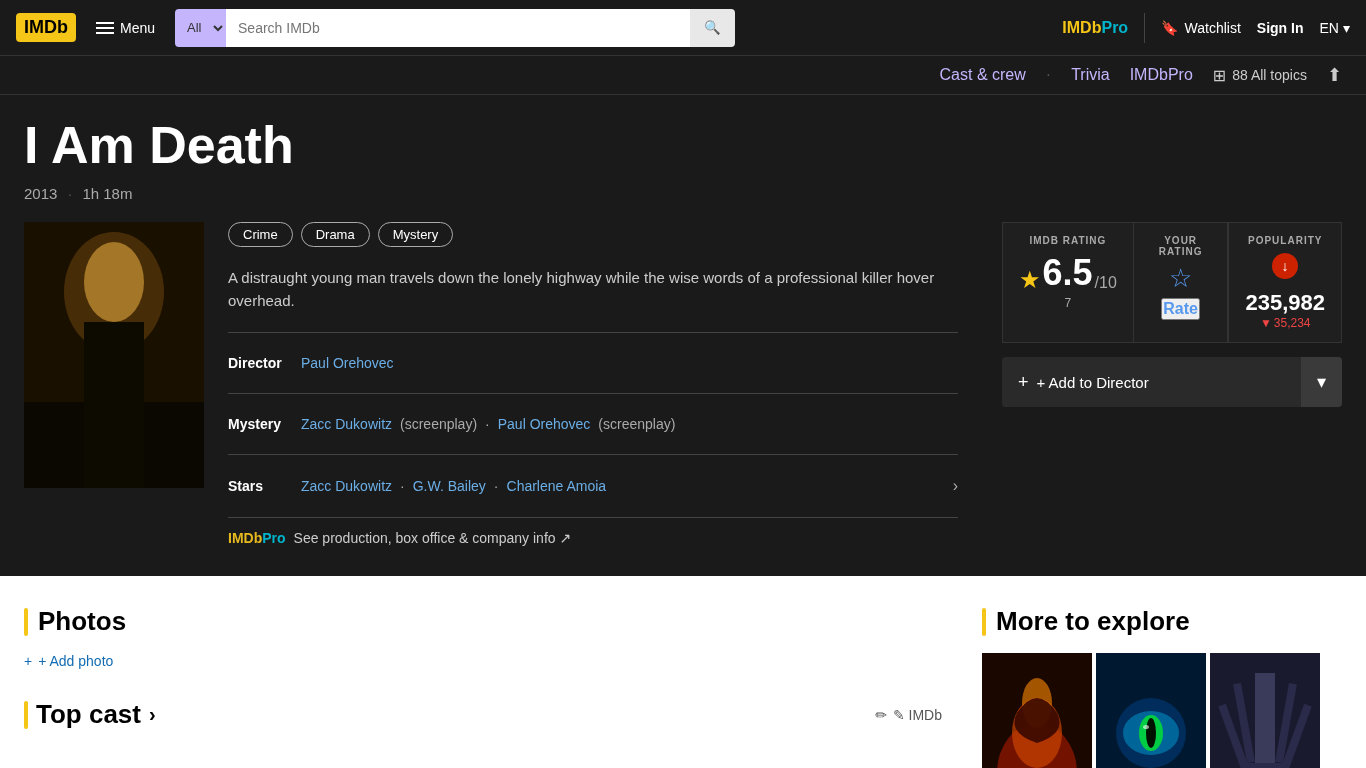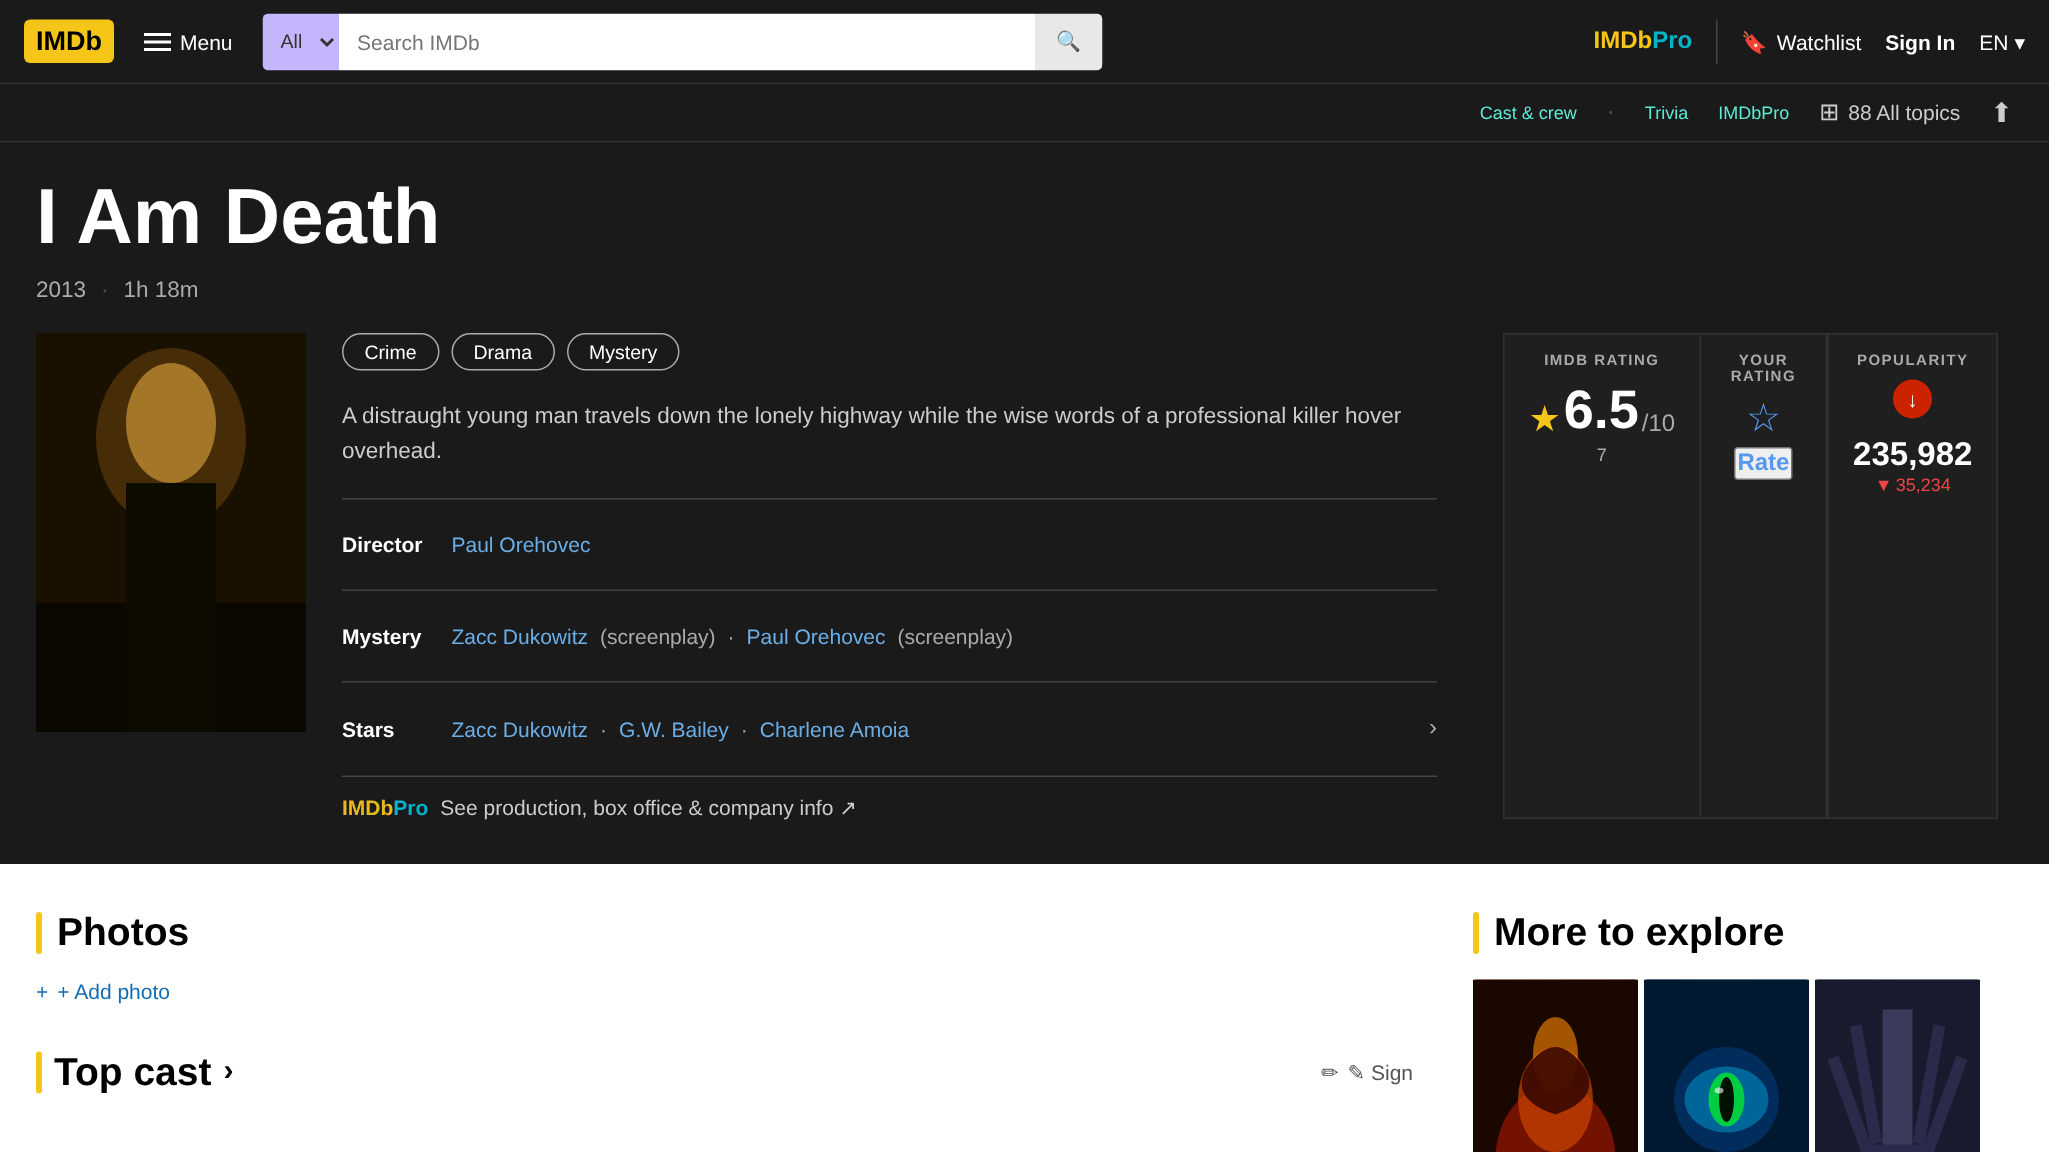--- a/index.html
+++ b/index.html
@@ -118,23 +118,23 @@
     .sub-nav {
       background: #1a1a1a;
       display: flex;
       justify-content: flex-end;
       align-items: center;
       padding: 8px 24px;
       gap: 20px;
       border-bottom: 1px solid #333;
     }
     .sub-nav a {
-      color: #5eead4;
+      color: #c4b5fd;
       text-decoration: none;
-      font-size: 12px;
+      font-size: 16px;
     }
     .sub-nav-dot { color: #555; }
     .all-topics-btn {
       display: flex;
       align-items: center;
       gap: 6px;
       color: #ccc;
       font-size: 14px;
       background: none;
       border: none;
@@ -290,21 +290,21 @@
       color: #ccc;
       text-decoration: none;
       font-size: 14px;
     }
 
     
     .ratings-panel {
       flex-shrink: 0;
       width: 340px;
       display: flex;
-      flex-direction: row;
+      flex-direction: column;
       gap: 10px;
       margin-left: 20px;
     }
     .ratings-row {
       display: flex;
       gap: 0;
     }
     .rating-box {
       flex: 1;
       display: flex;
@@ -703,21 +703,21 @@
     <div class="top-cast-header">
       <div style="display:flex;align-items:center;gap:8px;">
         <div class="section-bar"></div>
         <h2 class="top-cast-title">
           <span>Top cast</span>
           <span class="top-cast-arrow">›</span>
         </h2>
       </div>
       <button class="edit-btn">
         <span>✏</span>
-        <span>✎ Sign</span>
+        <span>✎ IMDb</span>
       </button>
     </div>
   </div>
 
   <div class="right-bottom">
 
     <div class="section-header">
       <div class="section-bar"></div>
       <h2 class="section-title">More to explore</h2>
     </div>

